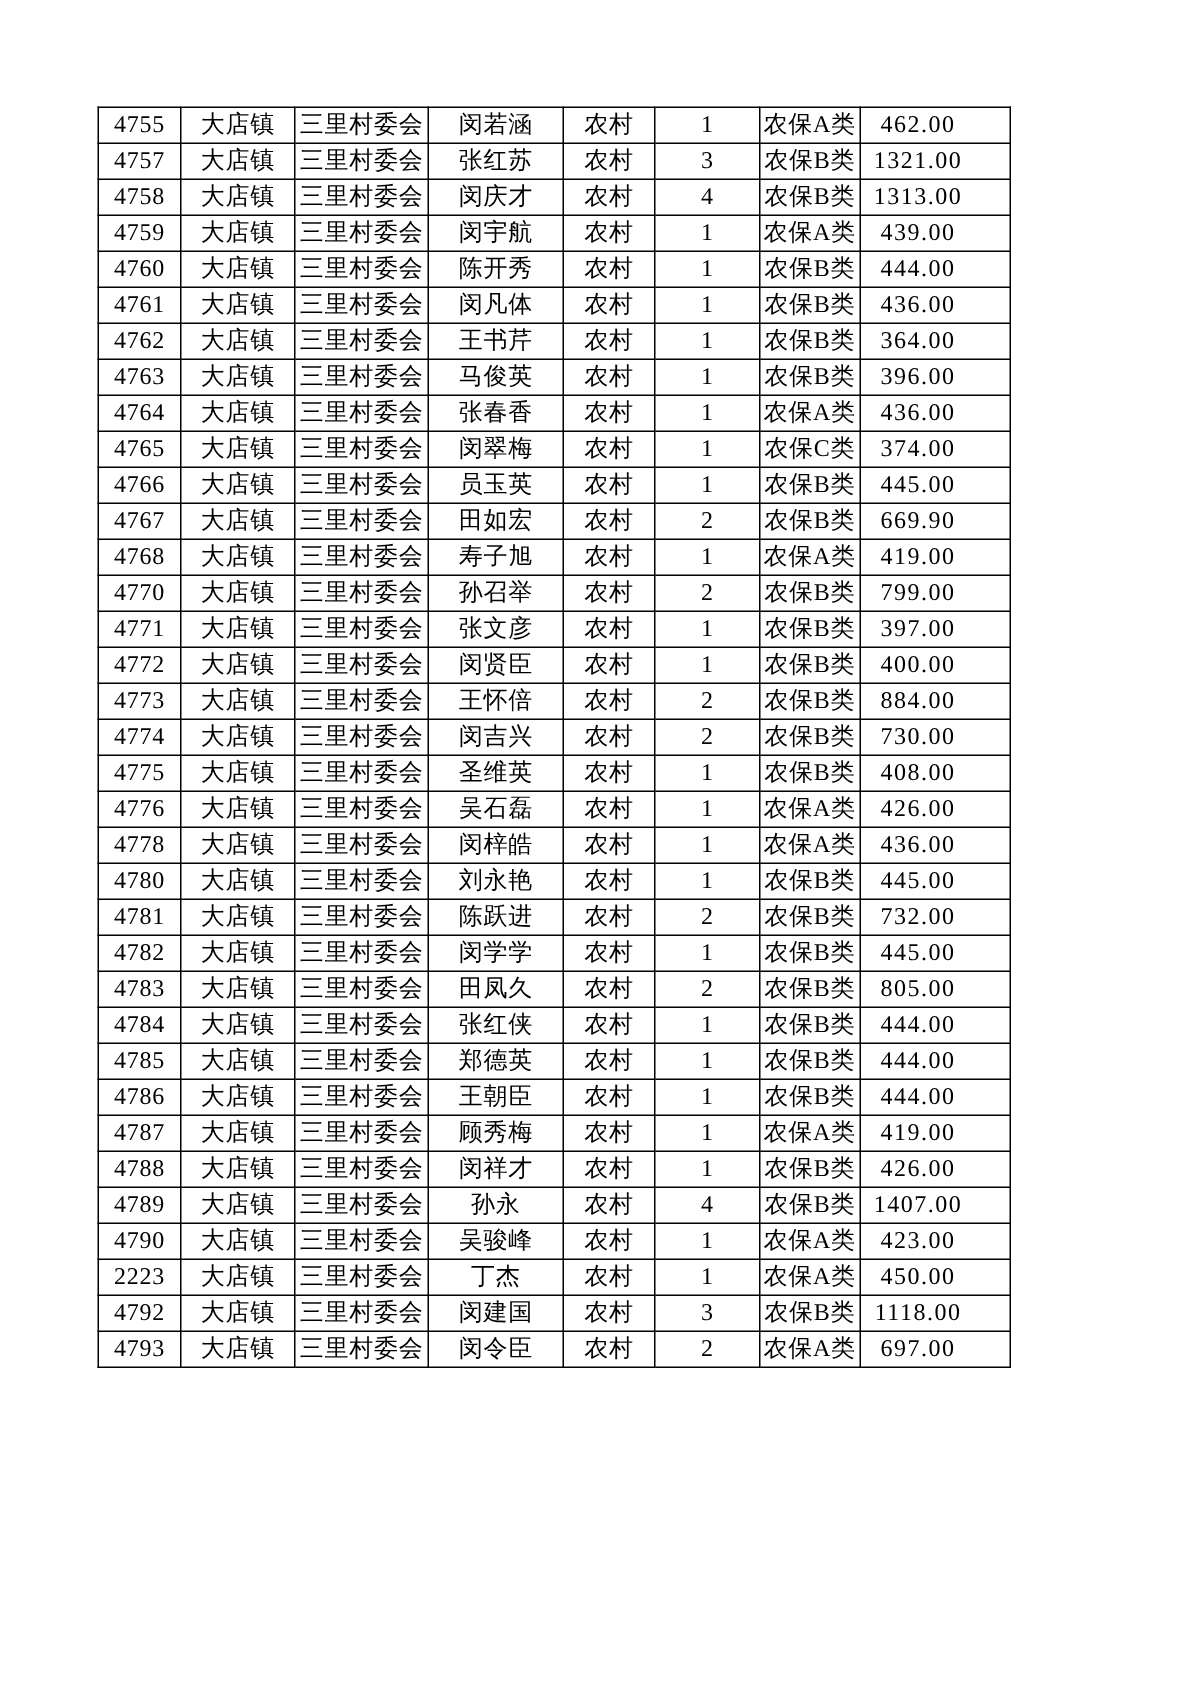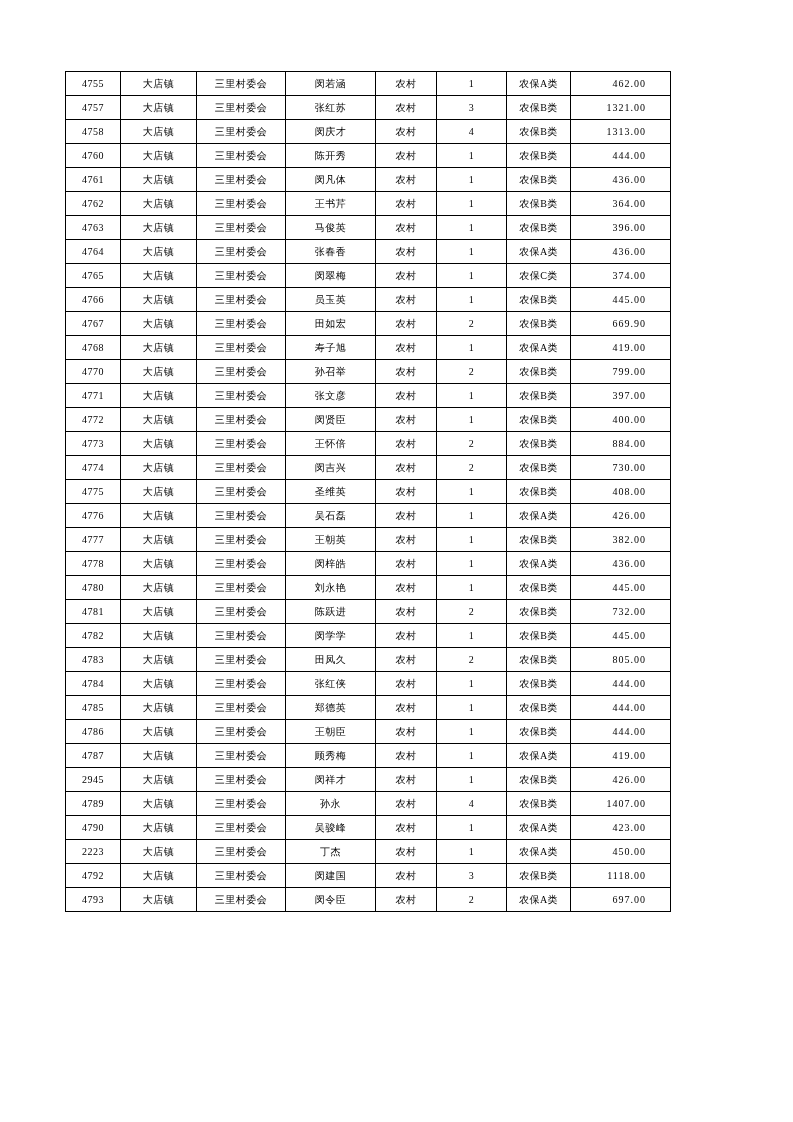--- a/index.html
+++ b/index.html
@@ -21,34 +21,33 @@
     width: 793px;
     height: 1122px;
     background: #ffffff;
   }
   table.roster {
     position: absolute;
     top: 71px;
     left: 65px;
     border-collapse: collapse;
     table-layout: fixed;
-    font-size: 10px;
+    font-size: 16px;
   }
   table.roster td {
     border: 1px solid #000000;
     height: 23px;
     padding: 0 2px;
     text-align: center;
     vertical-align: middle;
     white-space: nowrap;
     overflow: hidden;
     letter-spacing: 0.5px;
   }
   table.roster td.amount {
-    text-align: right;
     padding-right: 24px;
     letter-spacing: 1px;
   }
   col.c-id       { width: 55px; }
   col.c-town     { width: 76px; }
   col.c-village  { width: 89px; }
   col.c-name     { width: 90px; }
   col.c-type     { width: 61px; }
   col.c-count    { width: 70px; }
   col.c-category { width: 64px; }
@@ -94,20 +93,30 @@
           <td>4758</td>
           <td>大店镇</td>
           <td>三里村委会</td>
           <td>闵庆才</td>
           <td>农村</td>
           <td>4</td>
           <td>农保B类</td>
           <td class="amount">1313.00</td>
         </tr>
         <tr>
+          <td>4759</td>
+          <td>大店镇</td>
+          <td>三里村委会</td>
+          <td>闵宇航</td>
+          <td>农村</td>
+          <td>1</td>
+          <td>农保A类</td>
+          <td class="amount">439.00</td>
+        </tr>
+        <tr>
           <td>4760</td>
           <td>大店镇</td>
           <td>三里村委会</td>
           <td>陈开秀</td>
           <td>农村</td>
           <td>1</td>
           <td>农保B类</td>
           <td class="amount">444.00</td>
         </tr>
         <tr>
@@ -254,30 +263,20 @@
           <td>4776</td>
           <td>大店镇</td>
           <td>三里村委会</td>
           <td>吴石磊</td>
           <td>农村</td>
           <td>1</td>
           <td>农保A类</td>
           <td class="amount">426.00</td>
         </tr>
         <tr>
-          <td>4777</td>
-          <td>大店镇</td>
-          <td>三里村委会</td>
-          <td>王朝英</td>
-          <td>农村</td>
-          <td>1</td>
-          <td>农保B类</td>
-          <td class="amount">382.00</td>
-        </tr>
-        <tr>
           <td>4778</td>
           <td>大店镇</td>
           <td>三里村委会</td>
           <td>闵梓皓</td>
           <td>农村</td>
           <td>1</td>
           <td>农保A类</td>
           <td class="amount">436.00</td>
         </tr>
         <tr>
@@ -354,21 +353,21 @@
           <td>4787</td>
           <td>大店镇</td>
           <td>三里村委会</td>
           <td>顾秀梅</td>
           <td>农村</td>
           <td>1</td>
           <td>农保A类</td>
           <td class="amount">419.00</td>
         </tr>
         <tr>
-          <td>2945</td>
+          <td>4788</td>
           <td>大店镇</td>
           <td>三里村委会</td>
           <td>闵祥才</td>
           <td>农村</td>
           <td>1</td>
           <td>农保B类</td>
           <td class="amount">426.00</td>
         </tr>
         <tr>
           <td>4789</td>

